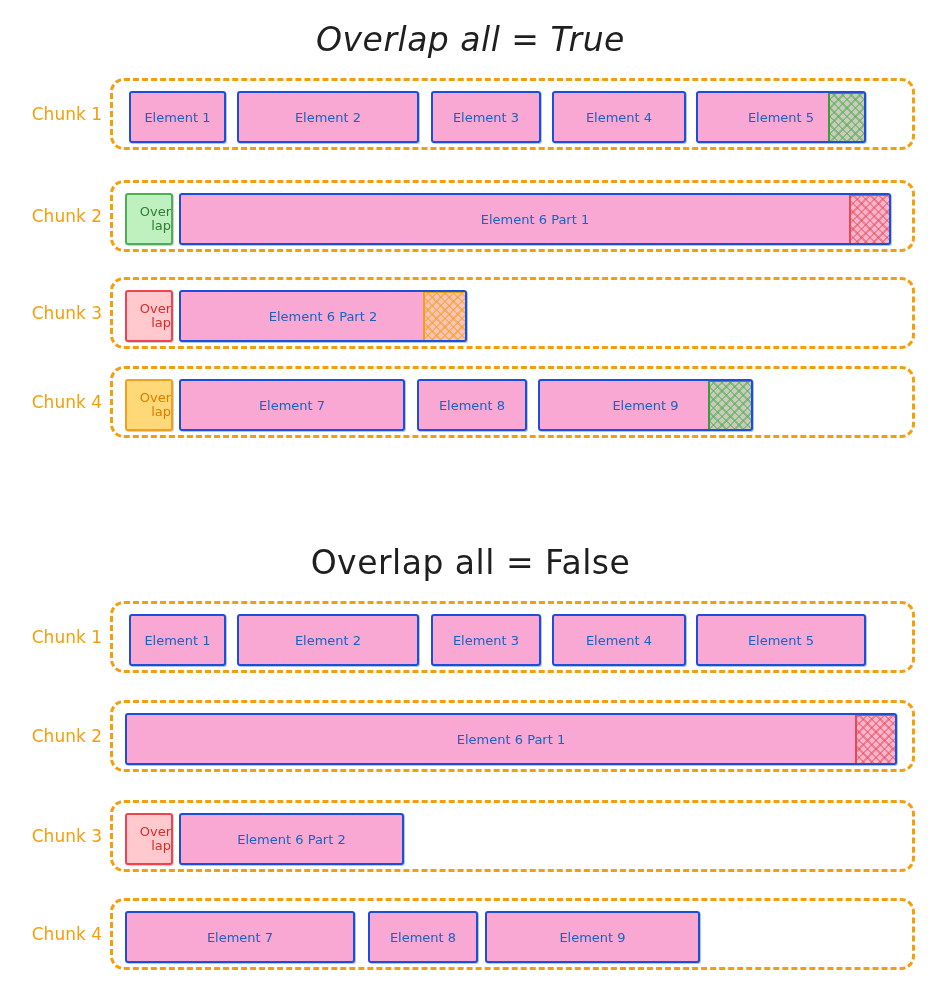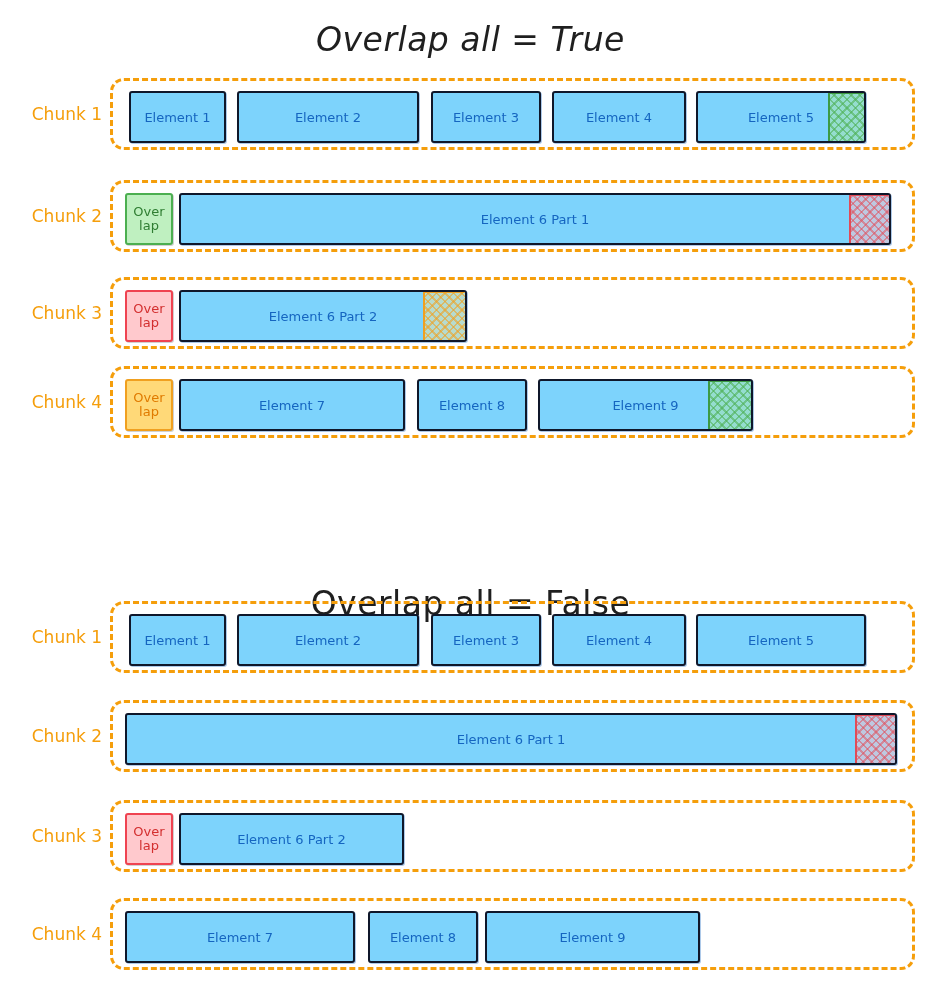--- a/index.html
+++ b/index.html
@@ -51,41 +51,41 @@
     width: 805px;
     border: 3px dashed #f59e0b;
     border-radius: 14px;
     box-sizing: border-box;
     background: transparent;
   }
 
   .element {
     position: absolute;
     box-sizing: border-box;
-    background: #7dd3fc;
-    border: 2px solid #0f172a;
+    background: #f9a8d4;
+    border: 2px solid #1d4ed8;
     border-radius: 3px;
     display: flex;
     align-items: center;
     justify-content: center;
     color: #1565c0;
     font-size: 13px;
     font-family: "DejaVu Sans", sans-serif;
     white-space: nowrap;
     overflow: hidden;
     box-shadow: 1px 1px 0 rgba(21,101,192,0.35);
   }
 
   .overlap-box {
     position: absolute;
     box-sizing: border-box;
     border-radius: 3px;
     display: flex;
     flex-direction: column;
-    align-items: center;
+    align-items: flex-end;
     justify-content: center;
     font-size: 13px;
     line-height: 1.05;
     font-family: "DejaVu Sans", sans-serif;
     white-space: nowrap;
     box-shadow: 1px 1px 0 rgba(0,0,0,0.18);
   }
   .overlap-box span { display: block; }
 
   .ov-green {
@@ -196,21 +196,21 @@
         </div>
         <div class="element" style="left: 304px; width: 110px; height: 52px; top: 10px;">
           <span>Element 8</span>
         </div>
         <div class="element" style="left: 425px; width: 215px; height: 52px; top: 10px;">
           <span>Element 9</span>
           <div class="hatch hatch-green" style="left: 168px; width: 45px; top: -1px; height: 53px;"></div>
         </div>
       </div>
     </div>
-    <div class="section-title" style="top: 543px; margin-top: 41px;">Overlap all = False</div>
+    <div class="section-title" style="top: 543px;">Overlap all = False</div>
     <div class="chunk-row" style="top: 601px; height: 72px;">
       <div class="chunk-label" style="top: 26px;">Chunk 1</div>
       <div class="chunk-box" style="height: 72px;">
         <div class="element" style="left: 16px; width: 97px; height: 52px; top: 10px;">
           <span>Element 1</span>
         </div>
         <div class="element" style="left: 124px; width: 182px; height: 52px; top: 10px;">
           <span>Element 2</span>
         </div>
         <div class="element" style="left: 318px; width: 110px; height: 52px; top: 10px;">

